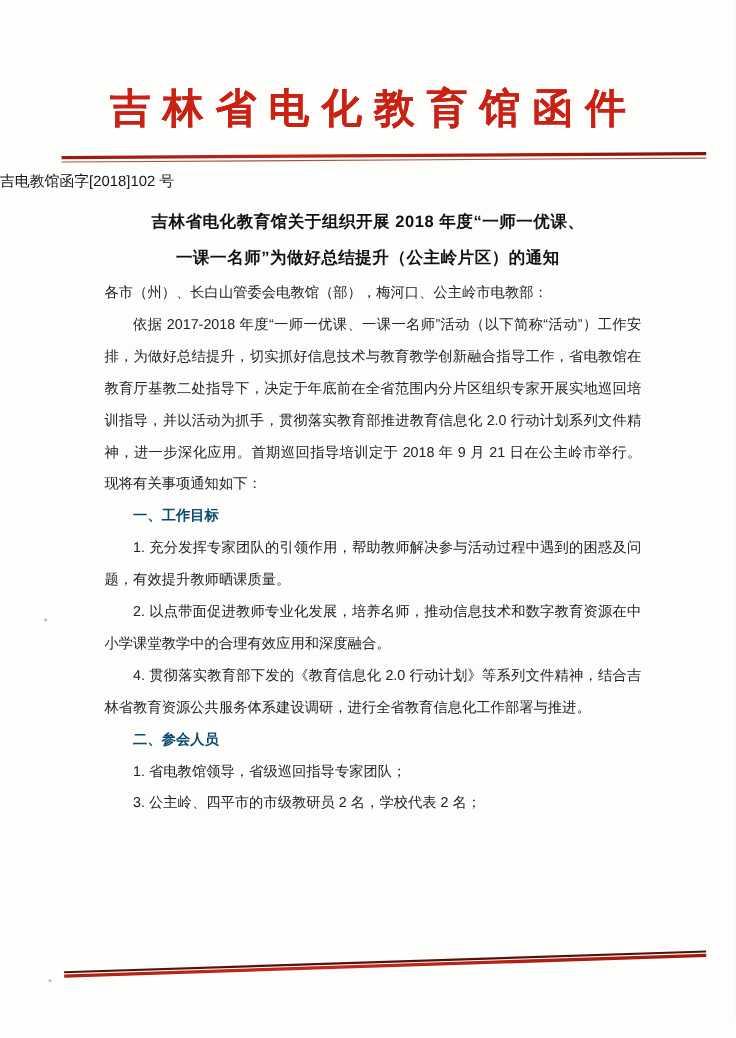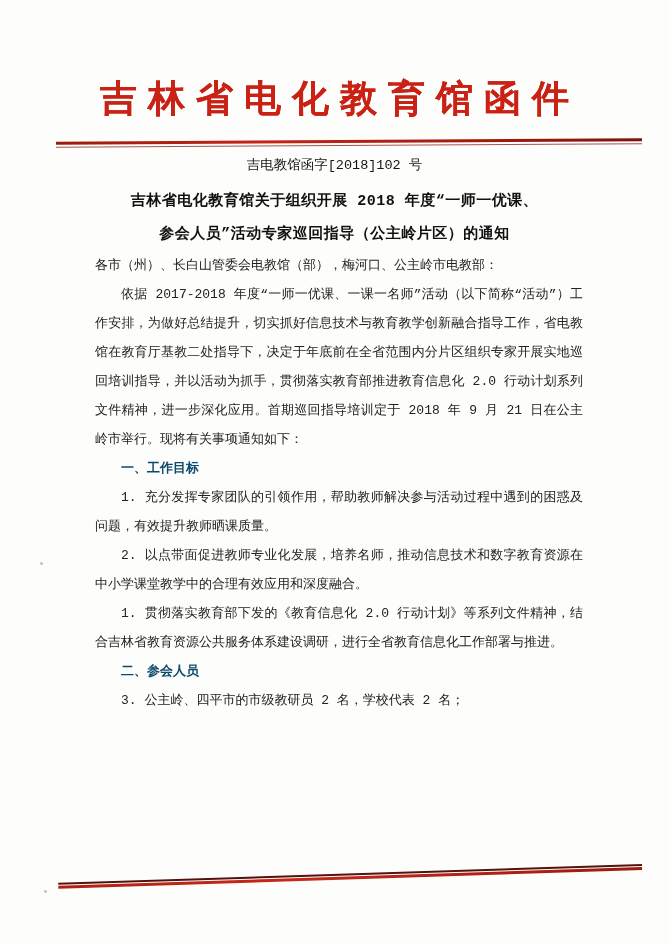--- a/index.html
+++ b/index.html
@@ -2,21 +2,21 @@
 <html><head>
 <meta charset="utf-8">
 <style>
   html,body{margin:0;padding:0;background:#e8e8e8;}
   .page{
     position:relative;
     width:669px;height:944px;
     margin:0 auto;
     background:#fdfdfb;
     overflow:hidden;
-    font-family:Liberation Mono, monospace;
+    font-family:Liberation Sans, sans-serif;
     color:#1e1e1e;
   }
   .letterhead{
     margin-top:74px;
     text-align:center;
     font-size:37px;
     font-weight:bold;
     color:#c92114;
     letter-spacing:11px;
     padding-left:11px; 
@@ -31,21 +31,21 @@
   .header-rule .thick{
     height:3px;
     background:linear-gradient(to right,#9c1a0e,#c22417 35%,#a81b10 70%,#7e130a);
   }
   .header-rule .thin{
     height:1px;margin-top:2px;
     background:#a3564d;
   }
   .doc-number{
     margin-top:32px;
-    text-align:center;
+    text-align:left;
     font-size:13.5px;
     color:#141414;
   }
   .title-block{
     margin-top:11px;
     text-align:center;
     font-weight:bold;
     font-size:15px;
     line-height:33px;
     letter-spacing:0.5px;
@@ -92,36 +92,37 @@
 
   <div class="header-rule">
     <div class="thick"></div>
     <div class="thin"></div>
   </div>
 
   <div class="doc-number">吉电教馆函字[2018]102 号</div>
 
   <div class="title-block">
     <div>吉林省电化教育馆关于组织开展 2018 年度“一师一优课、</div>
-    <div>参会人员”活动专家巡回指导（公主岭片区）的通知</div>
+    <div>一课一名师”为做好总结提升（公主岭片区）的通知</div>
   </div>
 
   <div class="body-block">
     <p class="salutation">各市（州）、长白山管委会电教馆（部），梅河口、公主岭市电教部：</p>
 
     <p class="indent">依据 2017-2018 年度“一师一优课、一课一名师”活动（以下简称“活动”）工作安排，为做好总结提升，切实抓好信息技术与教育教学创新融合指导工作，省电教馆在教育厅基教二处指导下，决定于年底前在全省范围内分片区组织专家开展实地巡回培训指导，并以活动为抓手，贯彻落实教育部推进教育信息化 2.0 行动计划系列文件精神，进一步深化应用。首期巡回指导培训定于 2018 年 9 月 21 日在公主岭市举行。现将有关事项通知如下：</p>
 
     <p class="sec-heading">一、工作目标</p>
 
     <p class="indent">1. 充分发挥专家团队的引领作用，帮助教师解决参与活动过程中遇到的困惑及问题，有效提升教师晒课质量。</p>
     <p class="indent">2. 以点带面促进教师专业化发展，培养名师，推动信息技术和数字教育资源在中小学课堂教学中的合理有效应用和深度融合。</p>
-    <p class="indent">1. 贯彻落实教育部下发的《教育信息化 2.0 行动计划》等系列文件精神，结合吉林省教育资源公共服务体系建设调研，进行全省教育信息化工作部署与推进。</p>
+    <p class="indent">4. 贯彻落实教育部下发的《教育信息化 2.0 行动计划》等系列文件精神，结合吉林省教育资源公共服务体系建设调研，进行全省教育信息化工作部署与推进。</p>
 
     <p class="sec-heading">二、参会人员</p>
 
+    <p class="indent">1. 省电教馆领导，省级巡回指导专家团队；</p>
     <p class="indent">3. 公主岭、四平市的市级教研员 2 名，学校代表 2 名；</p>
   </div>
 
   <div class="footer-rule">
     <div class="thin"></div>
     <div class="thick"></div>
   </div>
 
   <div class="speck" style="left:40px;top:562px;"></div>
   <div class="speck" style="left:44px;top:890px;"></div>

